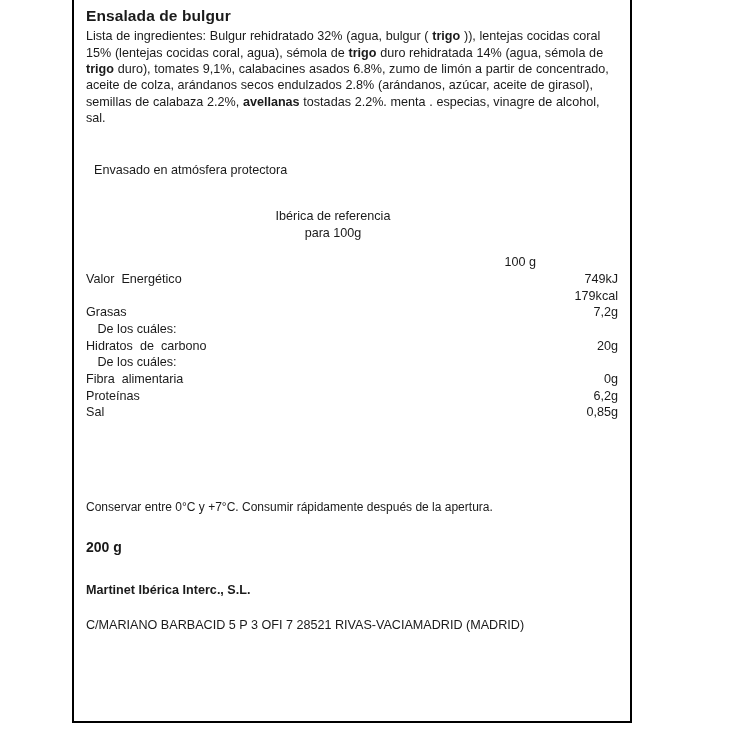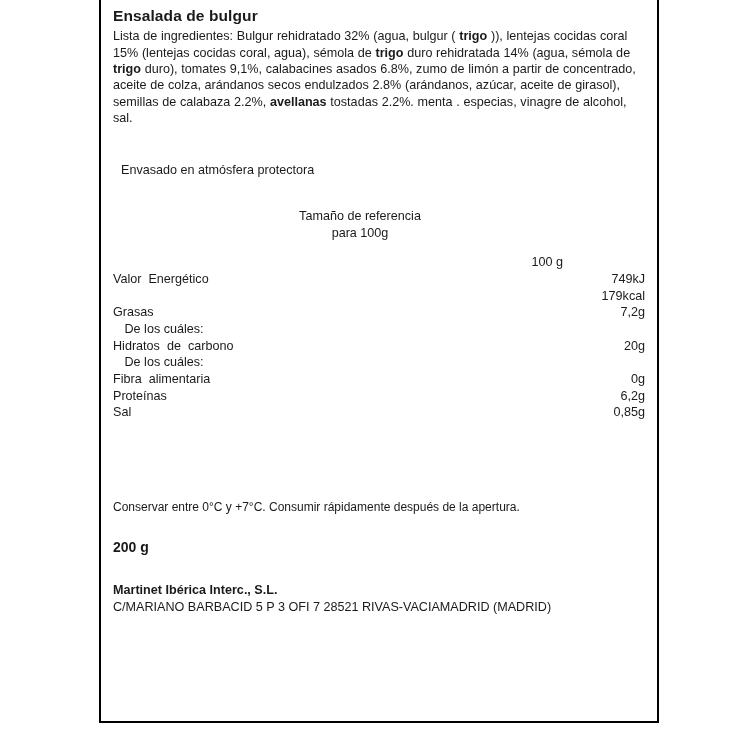--- a/index.html
+++ b/index.html
@@ -10,21 +10,21 @@
   body {
     width: 735px;
     height: 735px;
     font-family: "Liberation Sans", sans-serif;
     color: #1a1a1a;
     overflow: hidden;
   }
 
   #label-frame {
     position: absolute;
-    left: 99px;
+    left: 72px;
     top: 0px;
     width: 560px;
     height: 723px;
     border: 2px solid #000000;
     border-top: none;
     box-sizing: border-box;
     background: #ffffff;
   }
 
   .inner {
@@ -105,21 +105,21 @@
   }
   .weight {
     font-size: 14px;
     font-weight: bold;
     margin: 24px 0 0 0;
     line-height: 16px;
   }
   .company {
     font-size: 12.6px;
     font-weight: bold;
-    margin: 27px 0 0 0;
+    margin: 27px 0 18px 0;
     line-height: 16.5px;
   }
   .address, .country {
     font-size: 12.6px;
     line-height: 16.5px;
     margin: 0;
   }
 </style>
 </head>
 <body>
@@ -129,21 +129,21 @@
 
     <h1 class="product-title">Ensalada de bulgur</h1>
 
     <p class="ingredients" id="ingredients-text"><span>Lista de ingredientes: Bulgur rehidratado 32% (agua, bulgur ( </span><b>trigo</b><span> )), lentejas cocidas coral 15% (lentejas cocidas coral, agua), sémola de </span><b>trigo</b><span> duro rehidratada 14% (agua, sémola de </span><b>trigo</b><span> duro), tomates 9,1%, calabacines asados 6.8%, zumo de limón a partir de concentrado, aceite de colza, arándanos secos endulzados 2.8% (arándanos, azúcar, aceite de girasol), semillas de calabaza 2.2%, </span><b>avellanas</b><span> tostadas 2.2%. menta . especias, vinagre de alcohol, sal.</span></p>
 
     <p class="packaging-note">Envasado en atmósfera protectora</p>
 
     <div class="nutrition">
 
       <div class="ref-header">
-        <div>Tamaño de referencia</div>
+        <div>Ibérica de referencia</div>
         <div>para 100g</div>
       </div>
 
       <table class="nutri-table">
         <tbody id="nutri-body">
           <tr class="head">
             <td class="lbl"></td>
             <td class="val">100 g</td>
           </tr>
         <tr>

